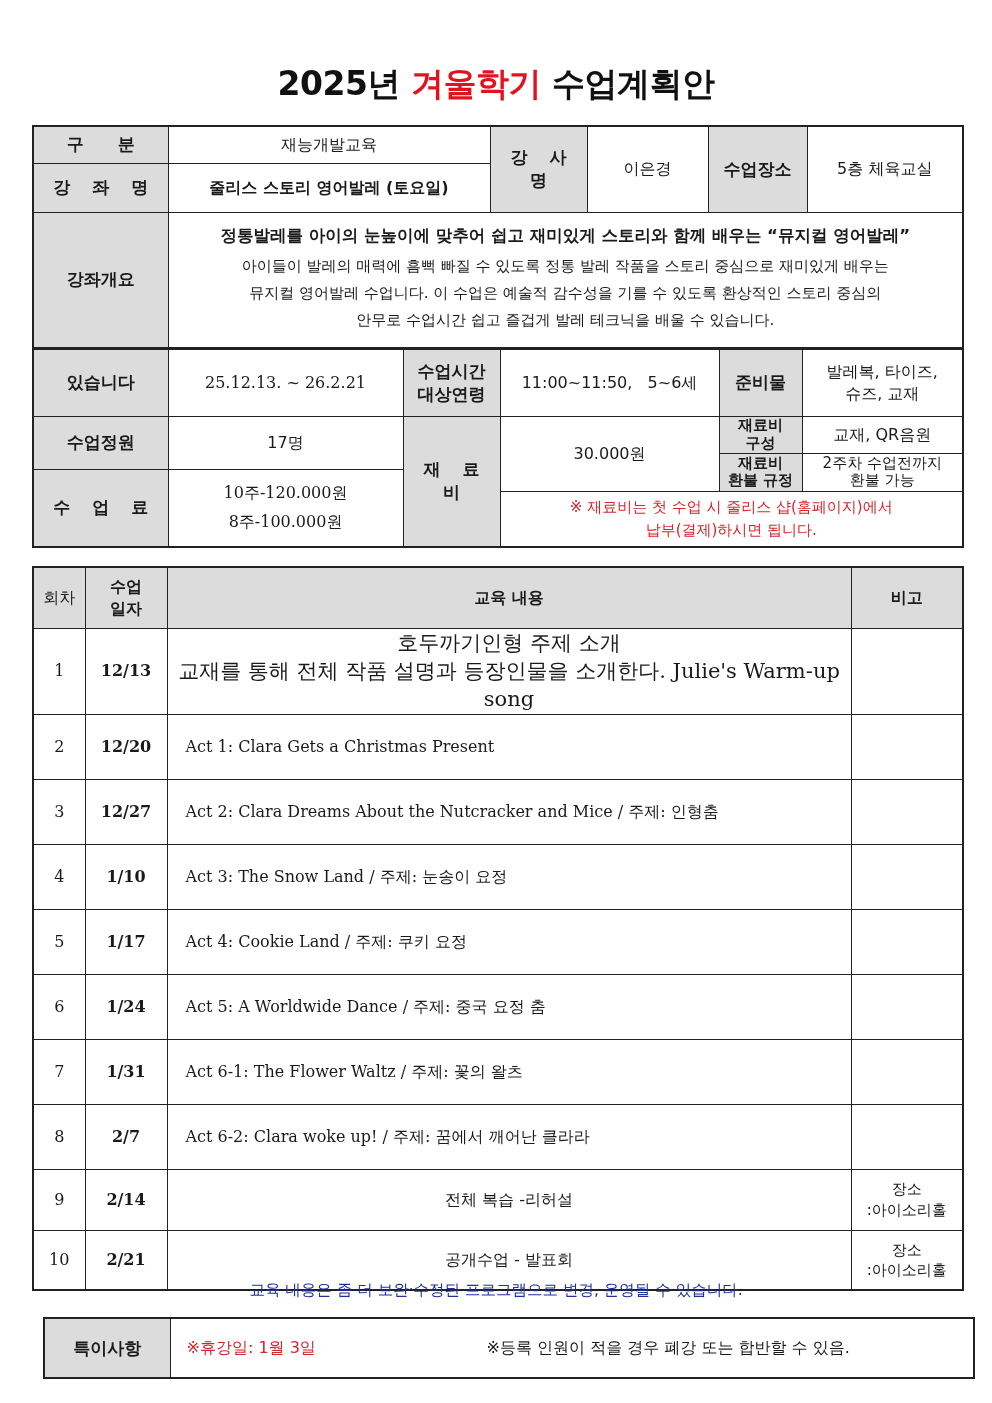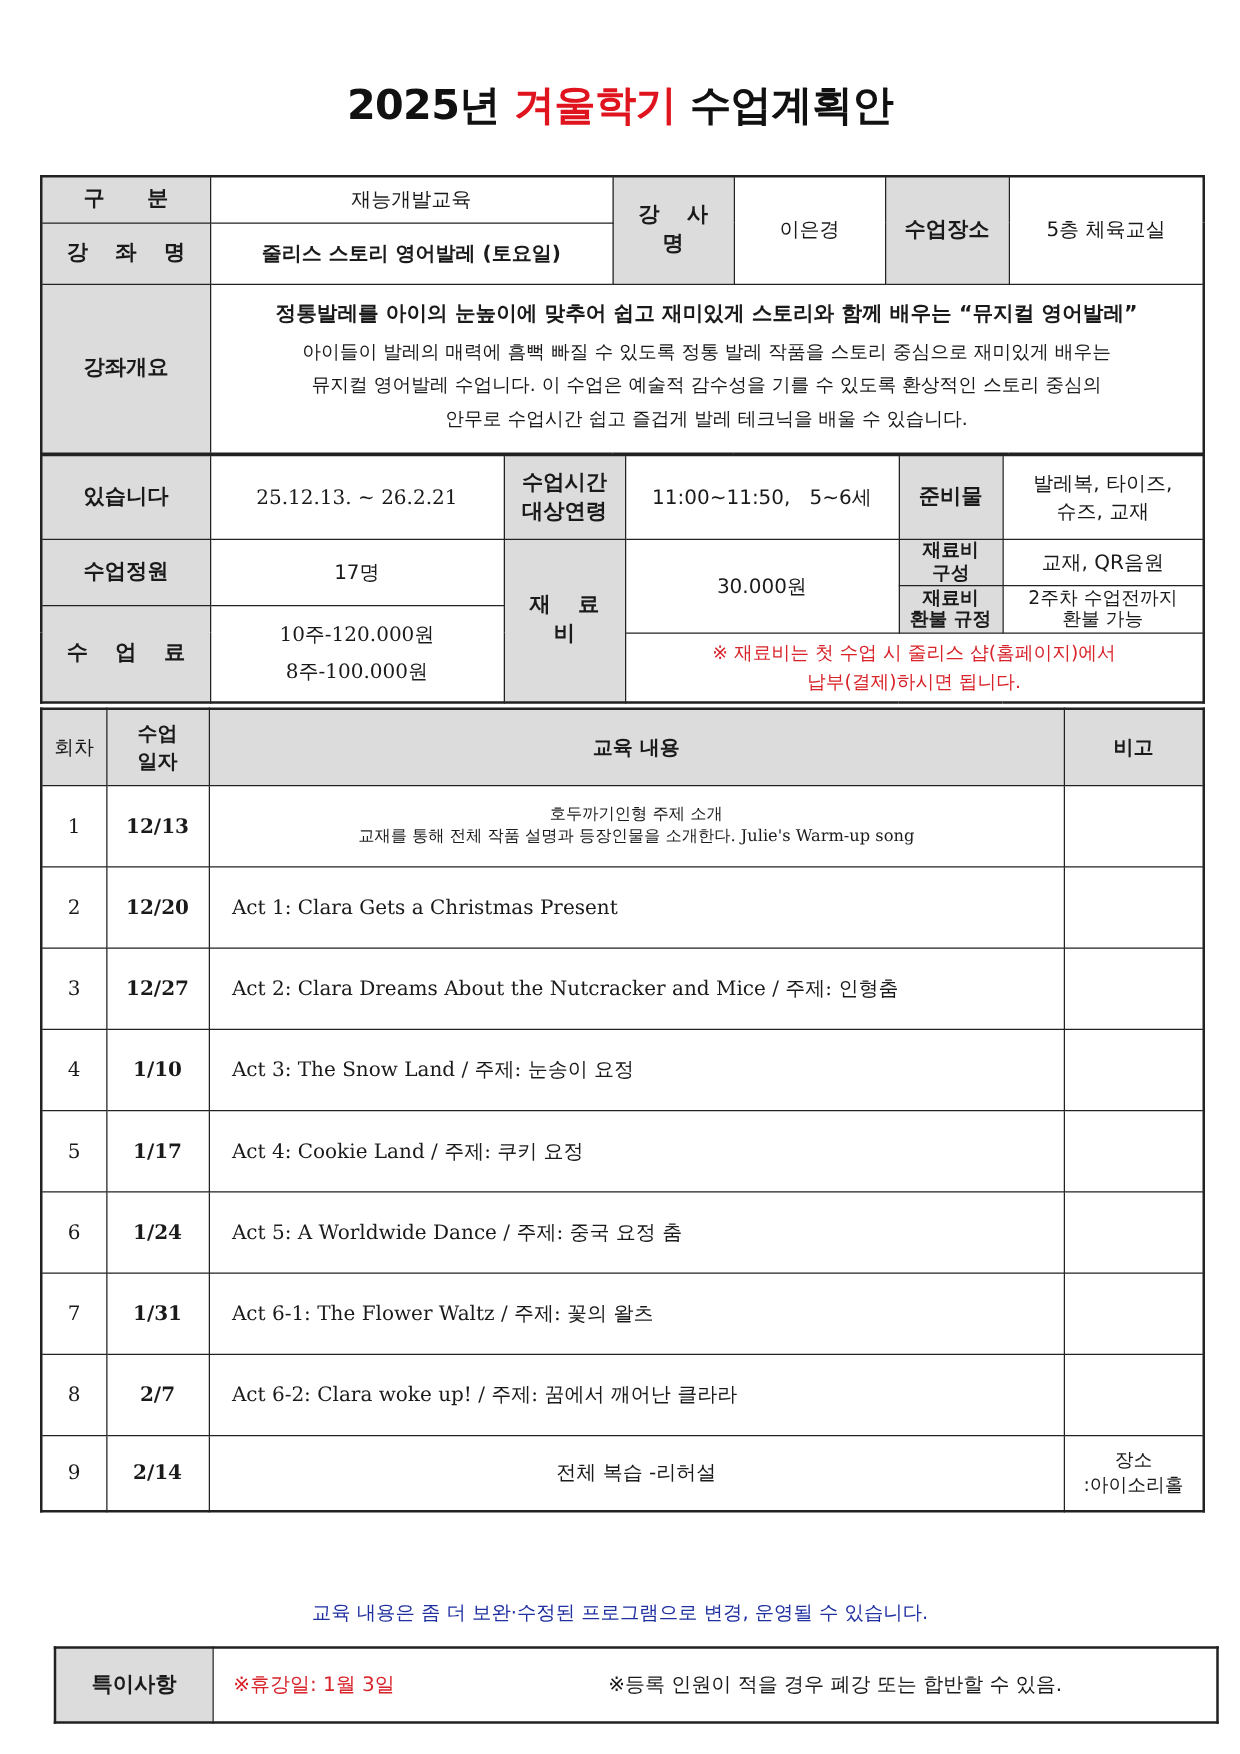--- a/index.html
+++ b/index.html
@@ -26,21 +26,21 @@
 </style>
 </head>
 <body>
 
 <div class="title">
   <span>2025년</span>
   <span class="red">겨울학기</span>
   <span>수업계획안</span>
 </div>
 
-<div style="position:absolute; left:32px; top:140px; width:837px; height:425px;">
+<div style="position:absolute; left:32px; top:125px; width:837px; height:425px;">
   <table class="outer" style="left:0; top:0; width:930px;">
     <colgroup>
       <col style="width:135px">
         <col style="width:322px">
         <col style="width:97px">
         <col style="width:121px">
         <col style="width:99px">
         <col style="width:156px">
     </colgroup>
     <tbody>
@@ -143,21 +143,21 @@
     <td class="hd">
       <div>수업</div>
       <div>일자</div>
     </td>
     <td class="hd">교육 내용</td>
     <td class="hd">비고</td>
   </tr>
   <tr style="height:65px">
     <td class="serif num">1</td>
     <td class="serif date">12/13</td>
-    <td class="serif" style="font-size:13px;">
+    <td class="serif" style="font-size:21px;">
       <div>호두까기인형 주제 소개</div>
       <div>교재를 통해 전체 작품 설명과 등장인물을 소개한다. Julie's Warm-up song</div>
     </td>
     <td></td>
   </tr>
   <tr style="height:65px">
     <td class="serif num">2</td>
     <td class="serif date">12/20</td>
     <td class="serif content-left">Act 1: Clara Gets a Christmas Present</td>
     <td></td>
@@ -195,20 +195,29 @@
   <tr style="height:65px">
     <td class="serif num">8</td>
     <td class="serif date">2/7</td>
     <td class="serif content-left">Act 6-2: Clara woke up! / 주제: 꿈에서 깨어난 클라라</td>
     <td></td>
   </tr>
   <tr style="height:61px">
     <td class="serif num">9</td>
     <td class="serif date">2/14</td>
     <td>전체 복습 -리허설</td>
+    <td style="font-size:15px;">
+      <div>장소</div>
+      <div>:아이소리홀</div>
+    </td>
+  </tr>
+  <tr style="height:60px">
+    <td class="serif num">10</td>
+    <td class="serif date">2/21</td>
+    <td>공개수업 - 발표회</td>
     <td style="font-size:15px;">
       <div>장소</div>
       <div>:아이소리홀</div>
     </td>
   </tr>
 </tbody>
   </table>
 
 <div class="note">교육 내용은 좀 더 보완·수정된 프로그램으로 변경, 운영될 수 있습니다.</div>
 

